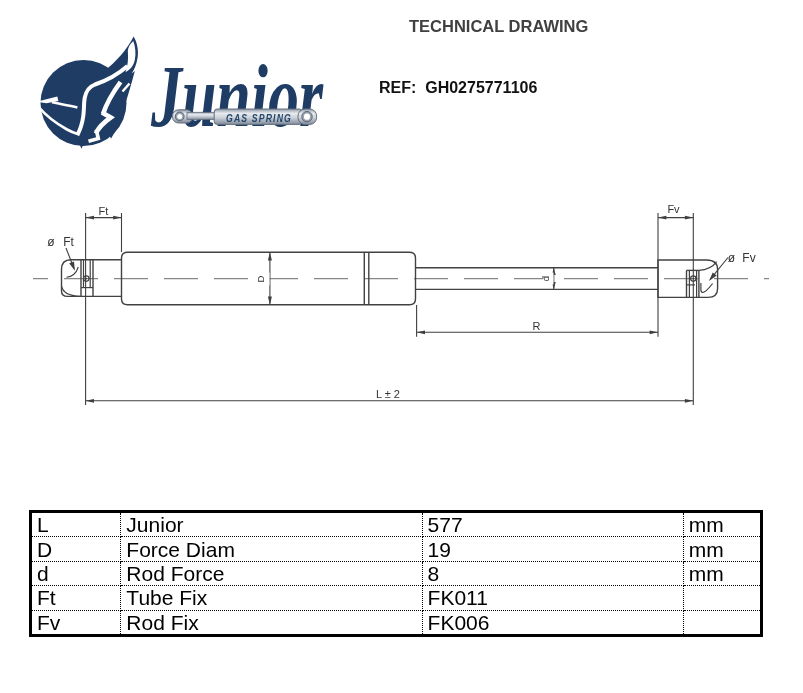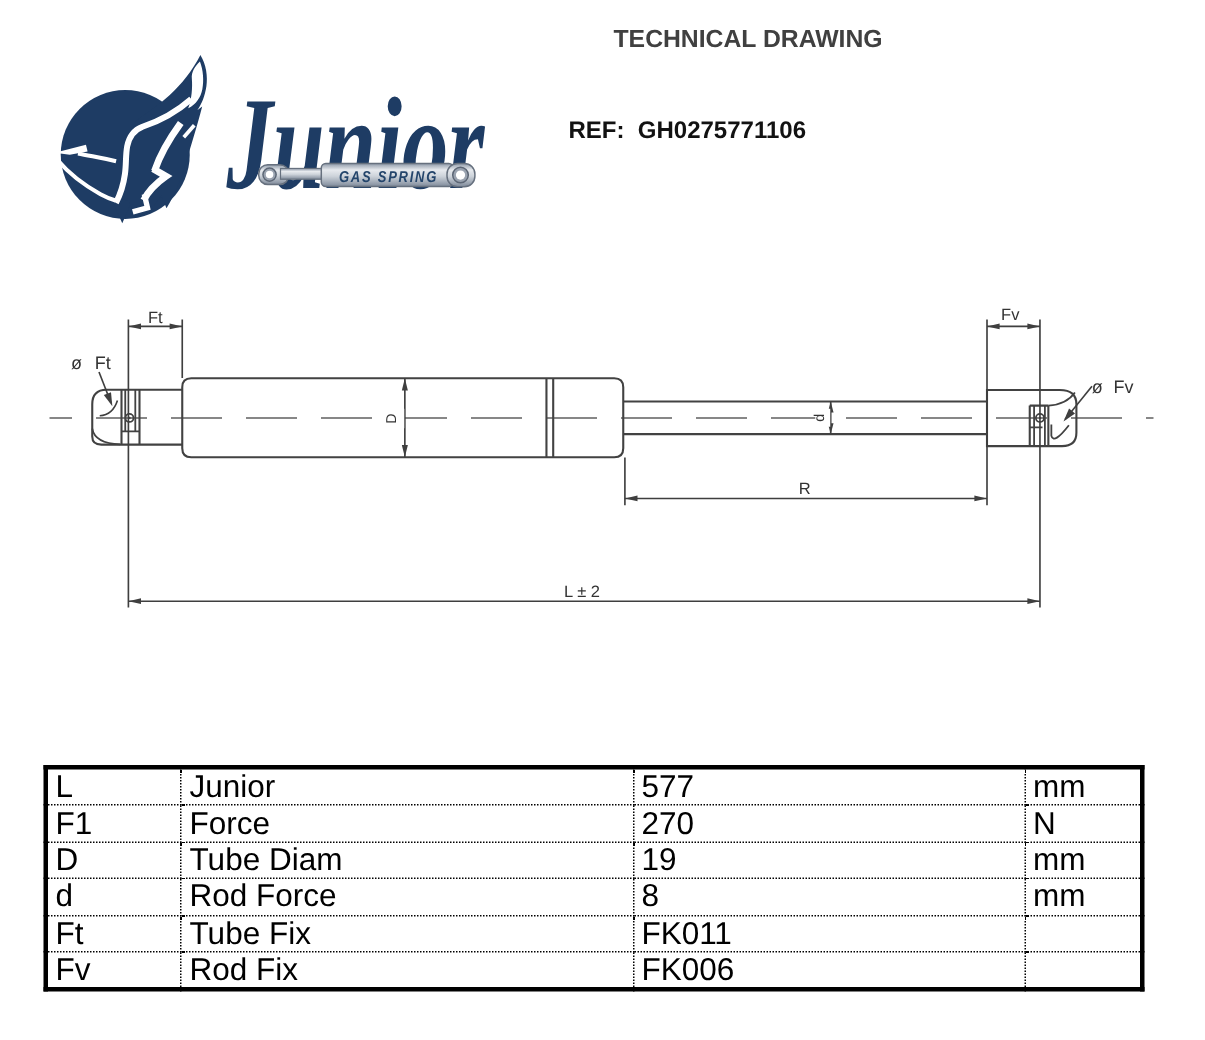--- a/index.html
+++ b/index.html
@@ -195,28 +195,22 @@
       <col style="width:78px">
   </colgroup>
   <tbody>
       <tr>
         <td>L</td>
         <td>Junior</td>
         <td class="c3">577</td>
         <td class="c4">mm</td>
       </tr>
   <tr>
-        <td>F1</td>
-        <td>Force</td>
-        <td class="c3">270</td>
-        <td class="c4">N</td>
-      </tr>
-  <tr>
         <td>D</td>
-        <td>Tube Diam</td>
+        <td>Force Diam</td>
         <td class="c3">19</td>
         <td class="c4">mm</td>
       </tr>
   <tr>
         <td>d</td>
         <td>Rod Force</td>
         <td class="c3">8</td>
         <td class="c4">mm</td>
       </tr>
   <tr>

